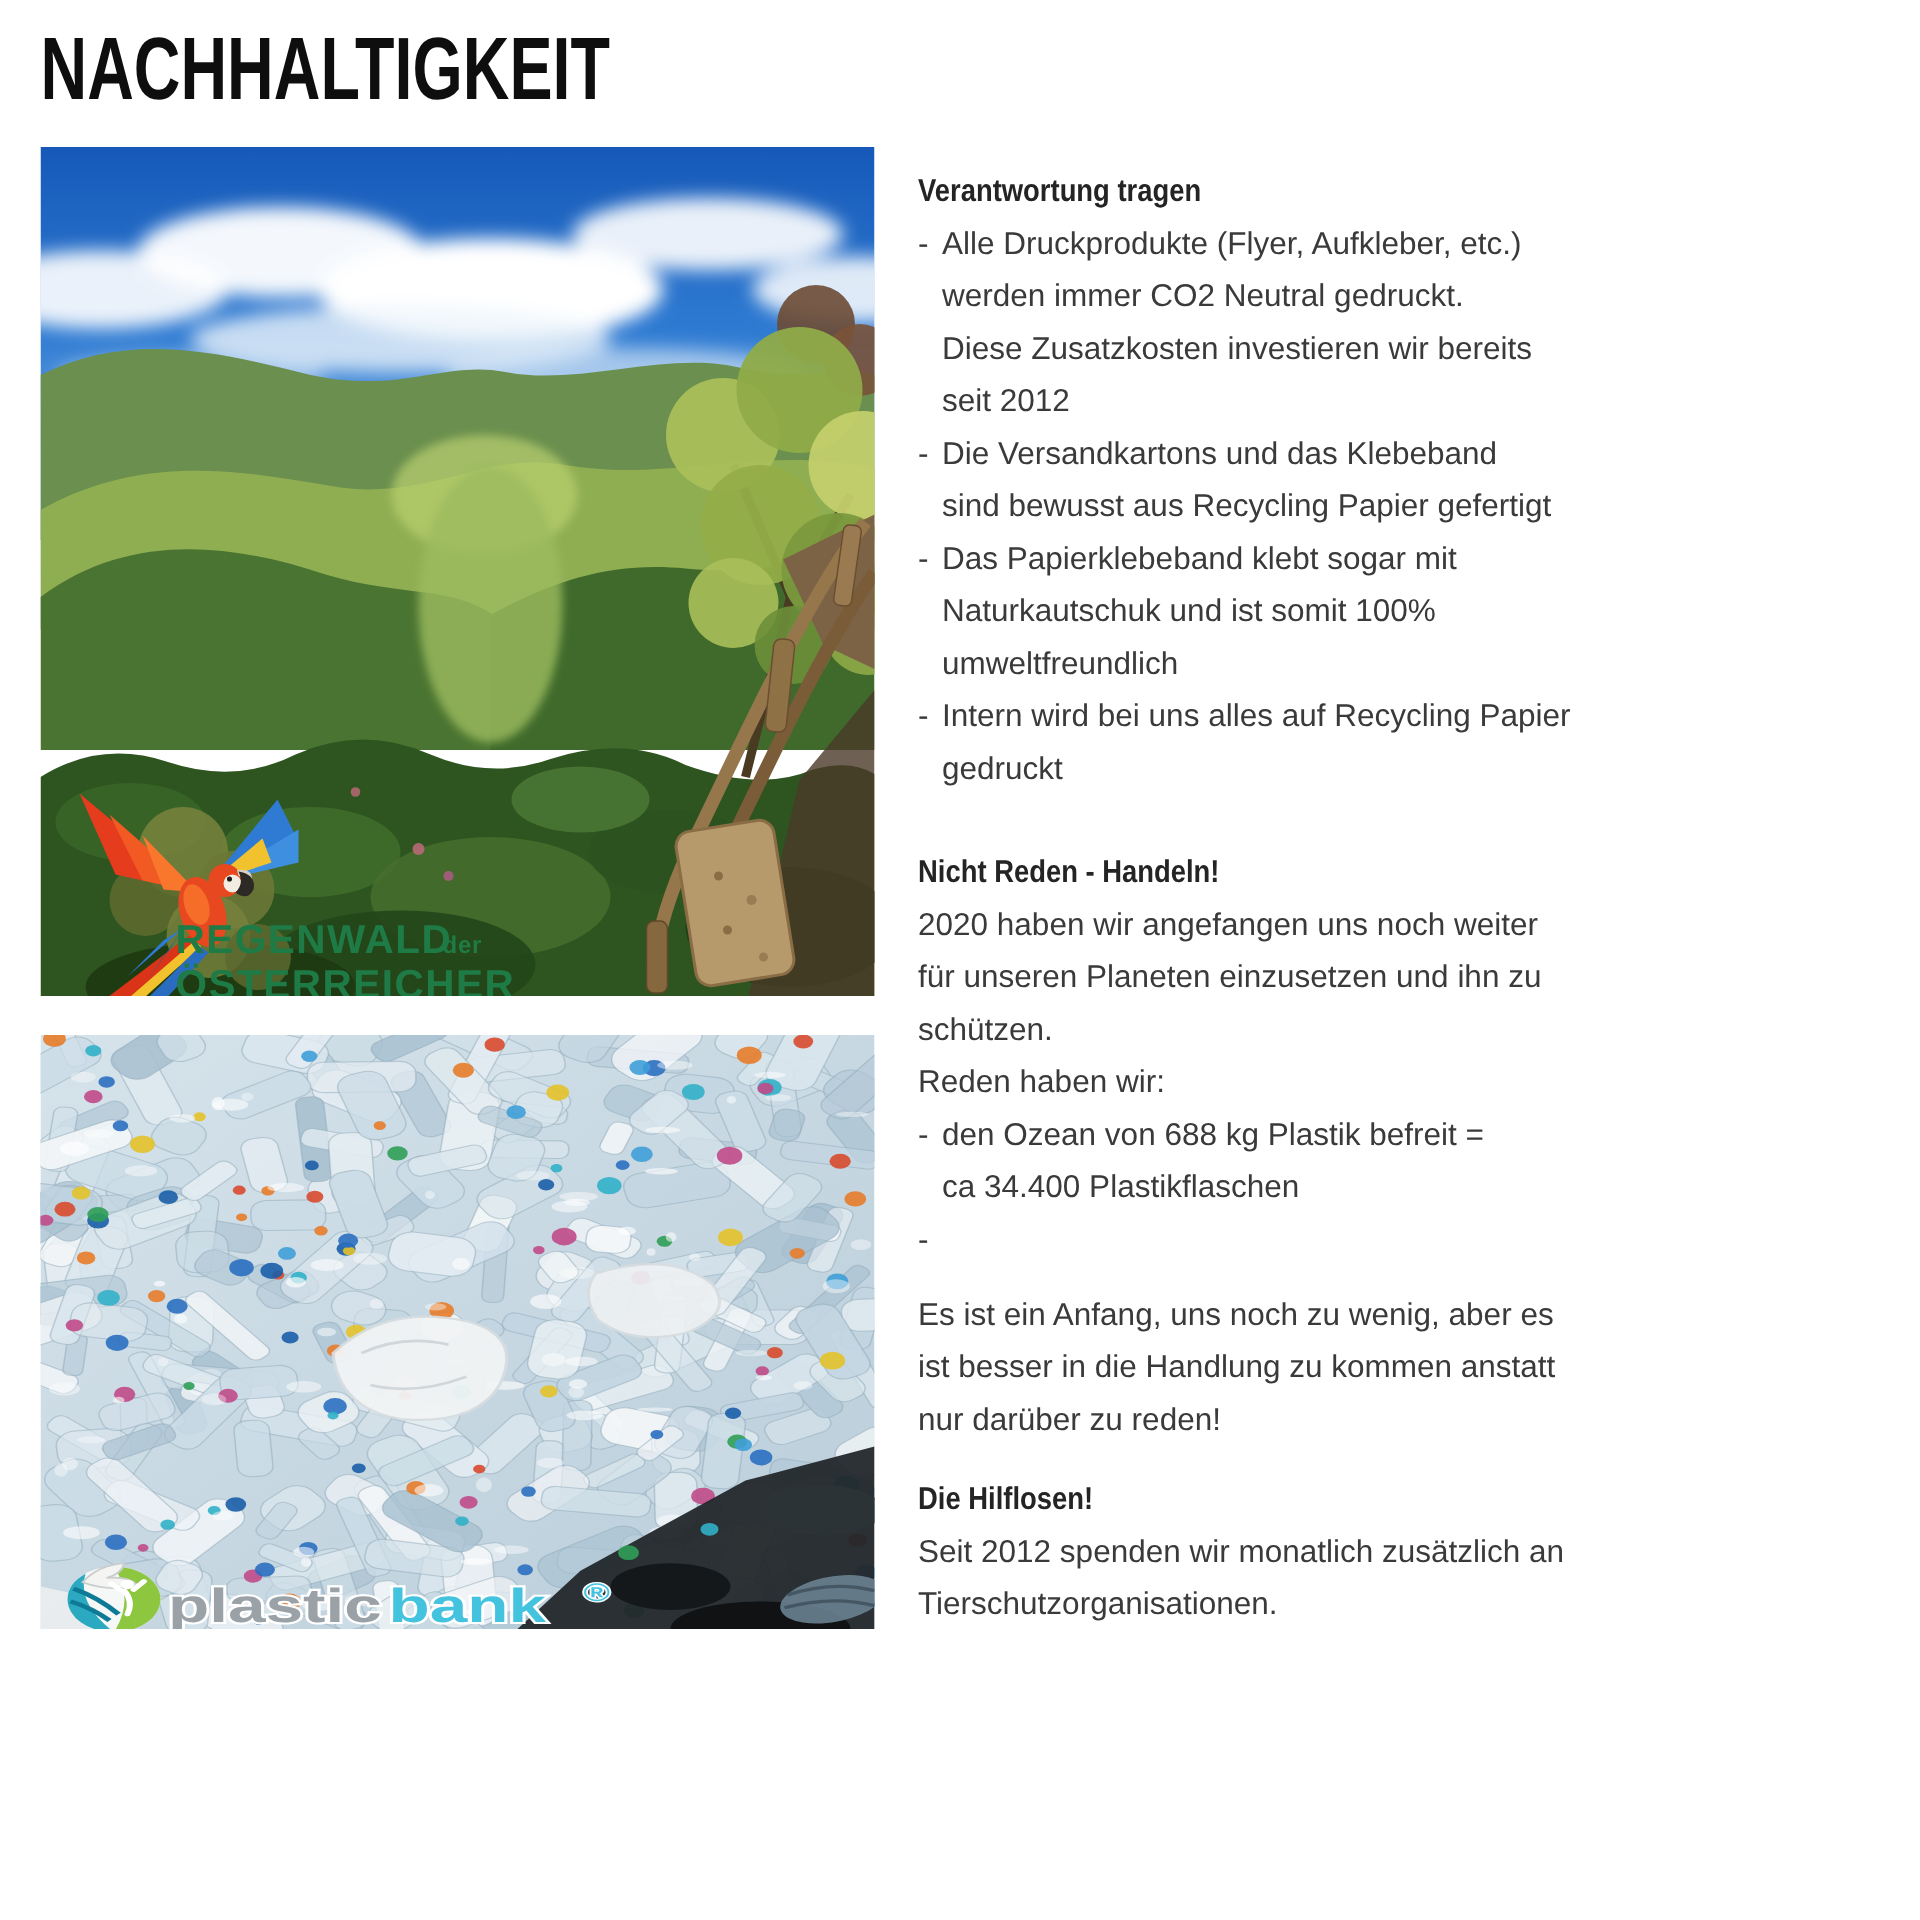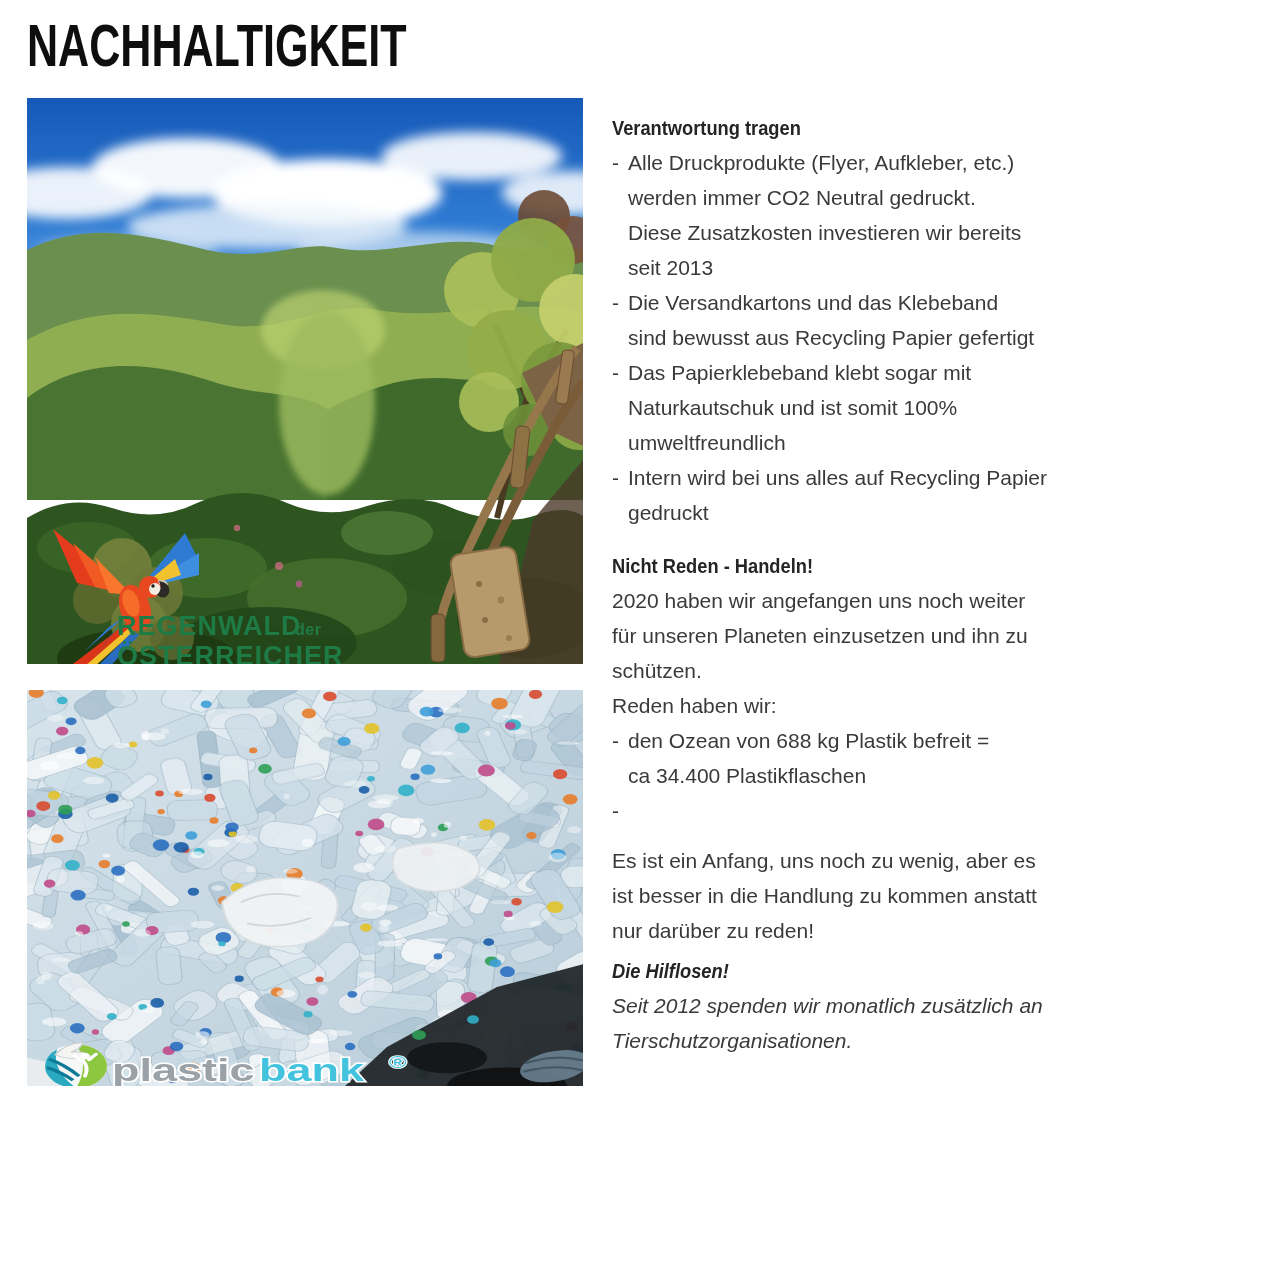--- a/index.html
+++ b/index.html
@@ -22,22 +22,22 @@
     font-size:21px;line-height:35px;color:#3a3a3a;
   }
   .hd{
     font-weight:bold;color:#242424;white-space:nowrap;
     transform:scaleX(.87);transform-origin:left center;
   }
   .para{white-space:pre-line;}
   .b{display:flex;}
   .b .m{flex:0 0 16px;width:16px;}
   .b .t{white-space:pre-line;}
-  .sec-gap{margin-top:18px;}
-  .sec-gap-sm{margin-top:5px;font-style:italic;}
+  .sec-gap{margin-top:34px;}
+  .sec-gap-sm{margin-top:18px;}
   .p-gap{margin-top:15px;}
 </style>
 </head>
 <body>
 
 <h1 class="title">NACHHALTIGKEIT</h1>
 
 <div class="photo" id="photo-rainforest">
   <svg viewBox="0 0 556 566" preserveAspectRatio="none">
     <defs>
@@ -675,21 +675,21 @@
 
 <div class="col">
 
   <div>
     <div class="hd">Verantwortung tragen</div>
     <div class="b">
       <span class="m">-</span>
       <span class="t">Alle Druckprodukte (Flyer, Aufkleber, etc.)
 werden immer CO2 Neutral gedruckt.
 Diese Zusatzkosten investieren wir bereits
-seit 2013</span>
+seit 2012</span>
     </div>
     <div class="b">
       <span class="m">-</span>
       <span class="t">Die Versandkartons und das Klebeband
 sind bewusst aus Recycling Papier gefertigt</span>
     </div>
     <div class="b">
       <span class="m">-</span>
       <span class="t">Das Papierklebeband klebt sogar mit
 Naturkautschuk und ist somit 100%

